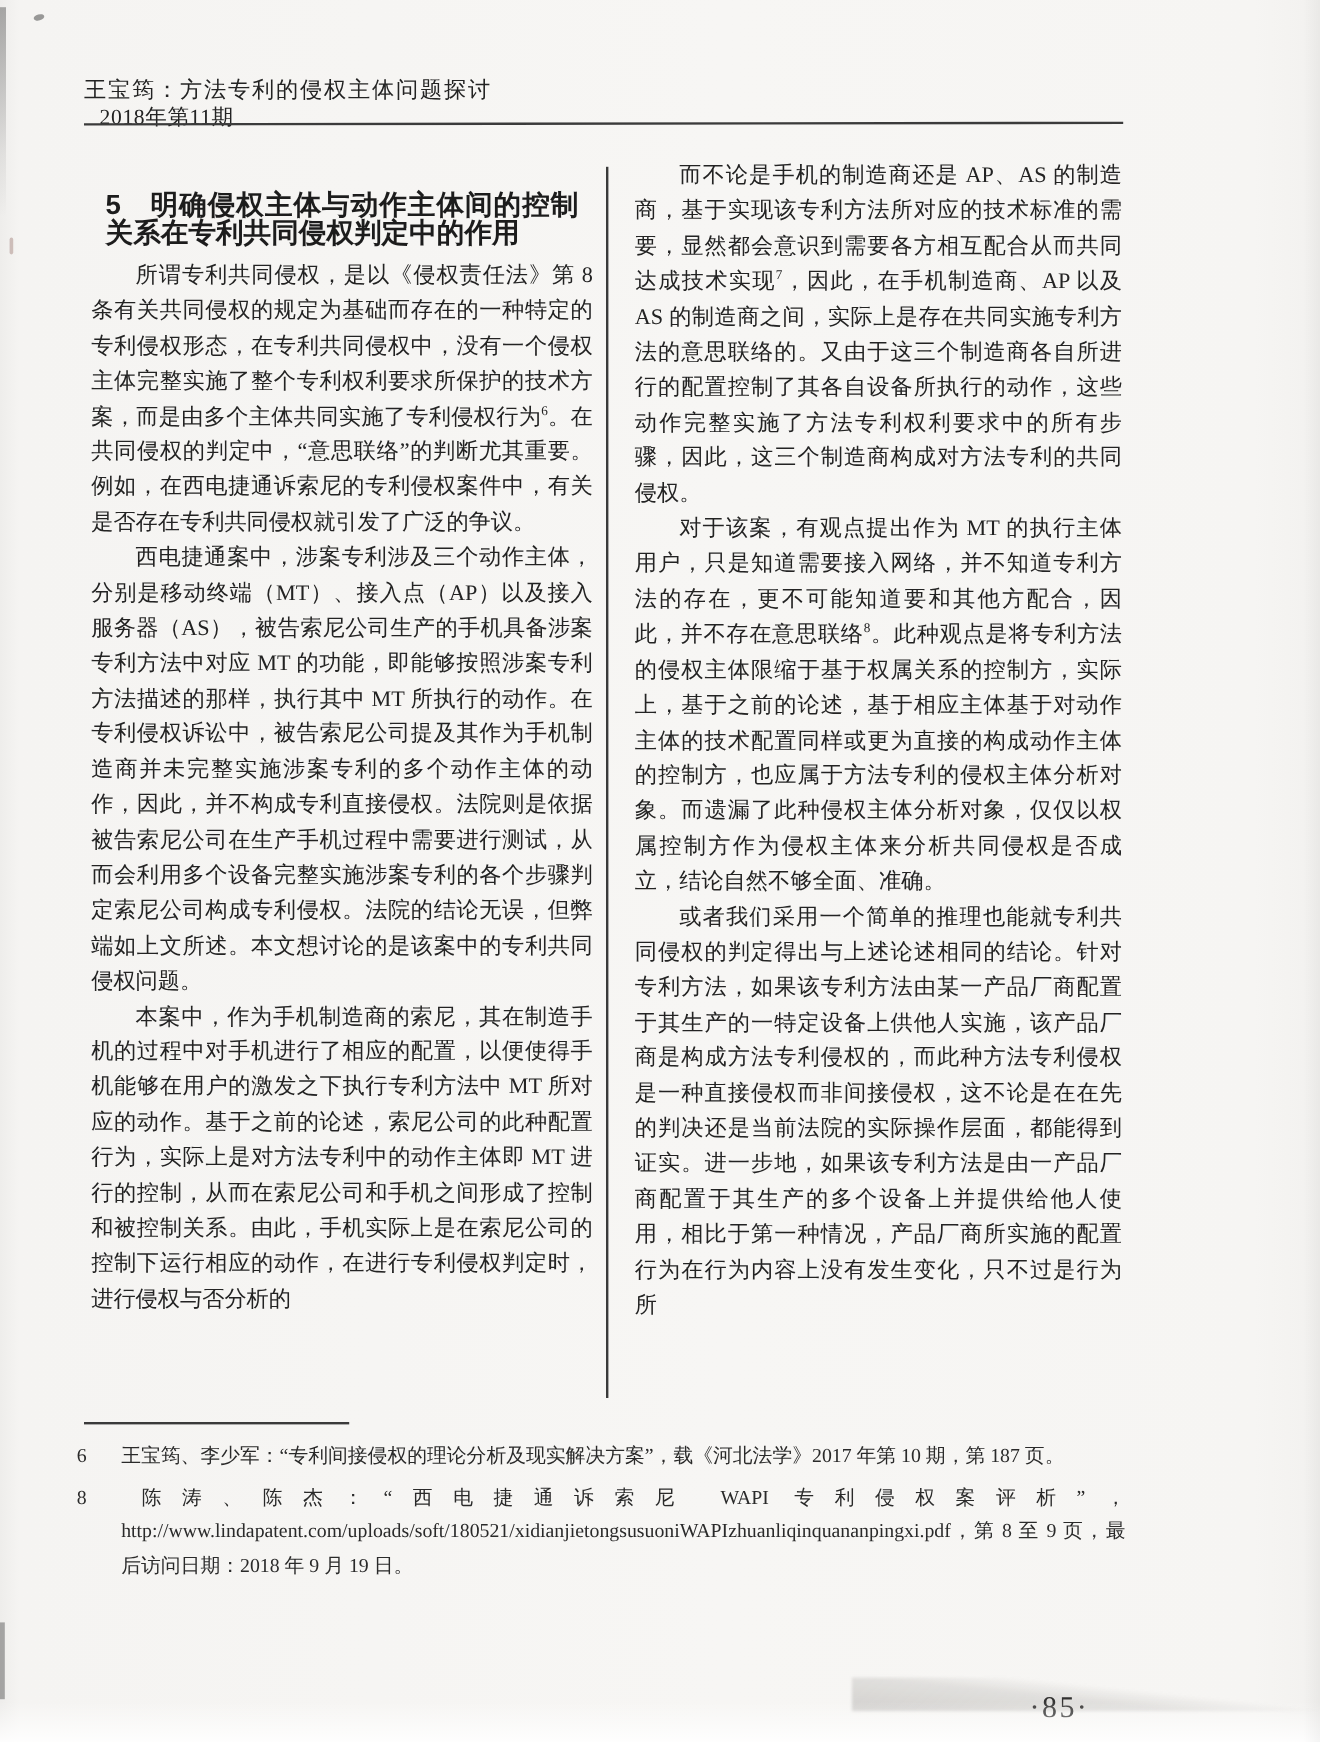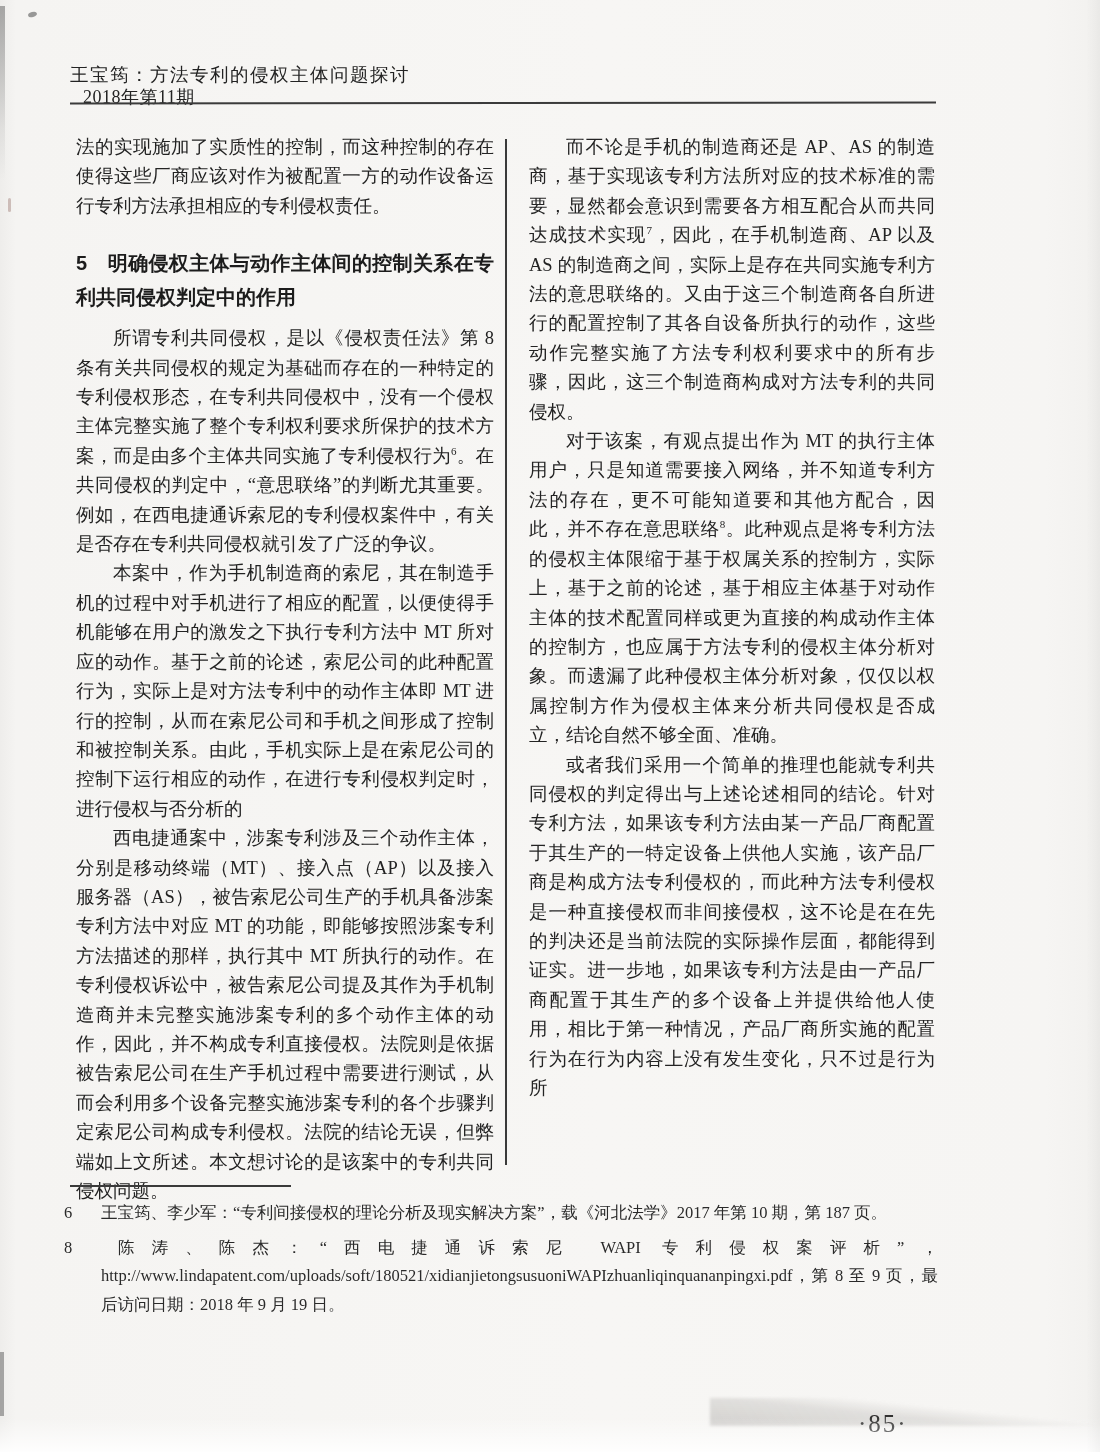--- a/index.html
+++ b/index.html
@@ -18,21 +18,21 @@
   .rule{position:absolute;left:70px;top:102px;width:866px;height:2px;background:#3b3b3b;
     transform:rotate(-.08deg);}
   
   .col{position:absolute;top:133px;font-size:18.5px;line-height:29.4px;text-align:justify;
     text-justify:inter-ideograph;}
   .col-left{left:76px;width:418px;}
   .col-right{left:529px;width:406px;}
   .para{margin:0;}
   .para.indent{text-indent:2em;}
   .heading{font-family:"Liberation Sans","DejaVu Sans",sans-serif;font-weight:700;
-    font-size:20px;line-height:34px;margin:25px 0 10px;color:#1c1c1c;}
+    font-size:23px;line-height:24px;margin:25px 12px 10px;color:#1c1c1c;}
   sup.fnref{font-size:11px;line-height:0;vertical-align:super;}
   .divider{position:absolute;left:505px;top:139px;width:2px;height:1026px;background:#3a3a3a;}
   
   .fn-sep{position:absolute;left:70px;top:1185px;width:221px;height:2px;background:#3a3a3a;}
   .footnotes{position:absolute;left:64px;top:1199px;width:874px;font-size:16.5px;
     line-height:28.5px;color:#2a2a2a;}
   .footnote{padding-left:37px;text-indent:-37px;margin:0 0 6px 0;text-align:justify;
     overflow-wrap:anywhere;}
   .fn-num{display:inline-block;width:37px;text-indent:0;}
   
@@ -57,25 +57,24 @@
 </head>
 <body>
 
 <div class="page">
 
   <div class="issue">2018年第11期</div>
   <div class="running-title">王宝筠：方法专利的侵权主体问题探讨</div>
   <div class="rule"></div>
 
   <div class="col col-left" id="col-left">
-      <div class="para">法的实现施加了实质性的控制，而这种控制的存在使得这些厂商应该对作为被配置一方的动作设备运行专利方法承担相应的专利侵权责任。</div>
       <div class="heading">5　明确侵权主体与动作主体间的控制关系在专利共同侵权判定中的作用</div>
       <div class="para indent">所谓专利共同侵权，是以《侵权责任法》第 8 条有关共同侵权的规定为基础而存在的一种特定的专利侵权形态，在专利共同侵权中，没有一个侵权主体完整实施了整个专利权利要求所保护的技术方案，而是由多个主体共同实施了专利侵权行为<sup class="fnref">6</sup>。在共同侵权的判定中，“意思联络”的判断尤其重要。例如，在西电捷通诉索尼的专利侵权案件中，有关是否存在专利共同侵权就引发了广泛的争议。</div>
+      <div class="para indent">西电捷通案中，涉案专利涉及三个动作主体，分别是移动终端（MT）、接入点（AP）以及接入服务器（AS），被告索尼公司生产的手机具备涉案专利方法中对应 MT 的功能，即能够按照涉案专利方法描述的那样，执行其中 MT 所执行的动作。在专利侵权诉讼中，被告索尼公司提及其作为手机制造商并未完整实施涉案专利的多个动作主体的动作，因此，并不构成专利直接侵权。法院则是依据被告索尼公司在生产手机过程中需要进行测试，从而会利用多个设备完整实施涉案专利的各个步骤判定索尼公司构成专利侵权。法院的结论无误，但弊端如上文所述。本文想讨论的是该案中的专利共同侵权问题。</div>
       <div class="para indent">本案中，作为手机制造商的索尼，其在制造手机的过程中对手机进行了相应的配置，以便使得手机能够在用户的激发之下执行专利方法中 MT 所对应的动作。基于之前的论述，索尼公司的此种配置行为，实际上是对方法专利中的动作主体即 MT 进行的控制，从而在索尼公司和手机之间形成了控制和被控制关系。由此，手机实际上是在索尼公司的控制下运行相应的动作，在进行专利侵权判定时，进行侵权与否分析的</div>
-      <div class="para indent">西电捷通案中，涉案专利涉及三个动作主体，分别是移动终端（MT）、接入点（AP）以及接入服务器（AS），被告索尼公司生产的手机具备涉案专利方法中对应 MT 的功能，即能够按照涉案专利方法描述的那样，执行其中 MT 所执行的动作。在专利侵权诉讼中，被告索尼公司提及其作为手机制造商并未完整实施涉案专利的多个动作主体的动作，因此，并不构成专利直接侵权。法院则是依据被告索尼公司在生产手机过程中需要进行测试，从而会利用多个设备完整实施涉案专利的各个步骤判定索尼公司构成专利侵权。法院的结论无误，但弊端如上文所述。本文想讨论的是该案中的专利共同侵权问题。</div>
     </div>
   <div class="divider"></div>
   <div class="col col-right" id="col-right">
       <div class="para indent">而不论是手机的制造商还是 AP、AS 的制造商，基于实现该专利方法所对应的技术标准的需要，显然都会意识到需要各方相互配合从而共同达成技术实现<sup class="fnref">7</sup>，因此，在手机制造商、AP 以及 AS 的制造商之间，实际上是存在共同实施专利方法的意思联络的。又由于这三个制造商各自所进行的配置控制了其各自设备所执行的动作，这些动作完整实施了方法专利权利要求中的所有步骤，因此，这三个制造商构成对方法专利的共同侵权。</div>
       <div class="para indent">对于该案，有观点提出作为 MT 的执行主体用户，只是知道需要接入网络，并不知道专利方法的存在，更不可能知道要和其他方配合，因此，并不存在意思联络<sup class="fnref">8</sup>。此种观点是将专利方法的侵权主体限缩于基于权属关系的控制方，实际上，基于之前的论述，基于相应主体基于对动作主体的技术配置同样或更为直接的构成动作主体的控制方，也应属于方法专利的侵权主体分析对象。而遗漏了此种侵权主体分析对象，仅仅以权属控制方作为侵权主体来分析共同侵权是否成立，结论自然不够全面、准确。</div>
       <div class="para indent">或者我们采用一个简单的推理也能就专利共同侵权的判定得出与上述论述相同的结论。针对专利方法，如果该专利方法由某一产品厂商配置于其生产的一特定设备上供他人实施，该产品厂商是构成方法专利侵权的，而此种方法专利侵权是一种直接侵权而非间接侵权，这不论是在在先的判决还是当前法院的实际操作层面，都能得到证实。进一步地，如果该专利方法是由一产品厂商配置于其生产的多个设备上并提供给他人使用，相比于第一种情况，产品厂商所实施的配置行为在行为内容上没有发生变化，只不过是行为所</div>
     </div>
 
   <div class="fn-sep"></div>
   <div class="footnotes" id="footnotes">

